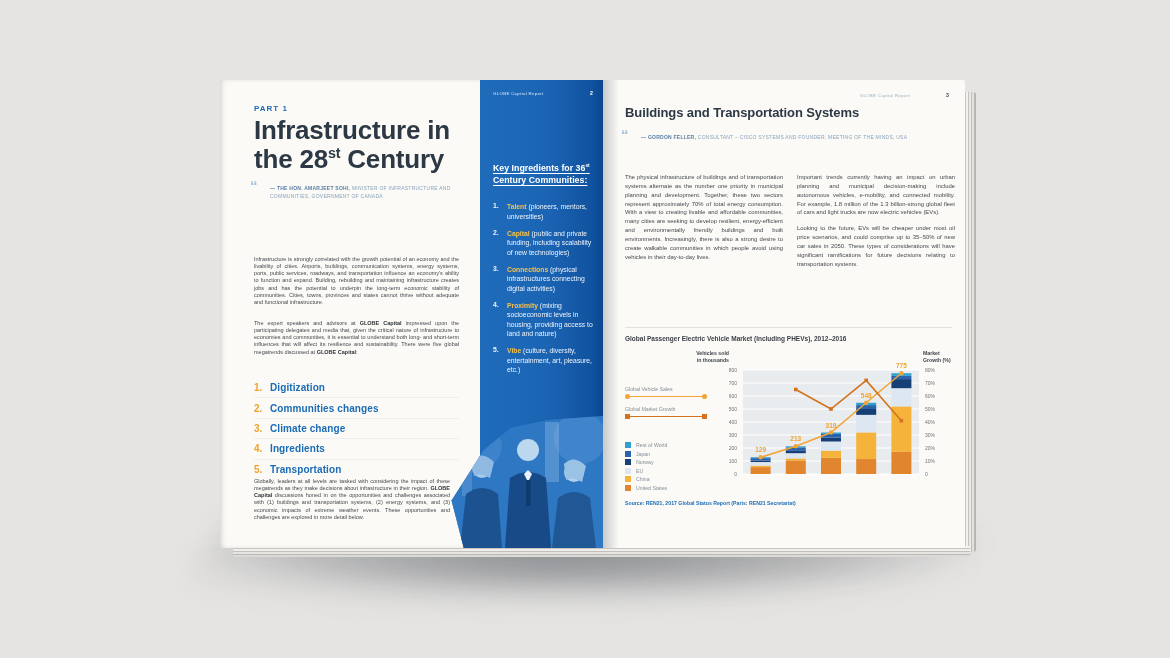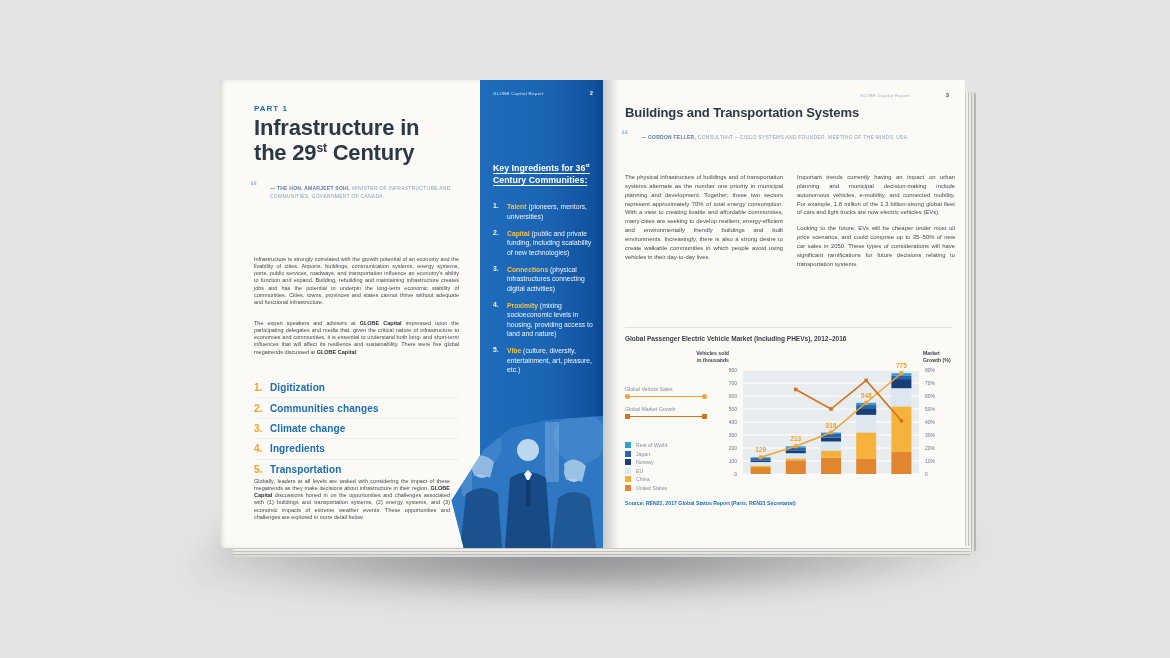--- a/index.html
+++ b/index.html
@@ -28,21 +28,21 @@
   .page-left { left:0; width:260px; border-radius:2px 0 0 2px;
     box-shadow:inset 3px 0 6px -3px rgba(0,0,0,.25); }
   .col-blue { position:absolute; left:260px; top:0; width:123px; height:468px;
     background:linear-gradient(90deg,#1f6cbb 0%,#1b64b4 55%,#11539f 90%,#0b4691 100%); }
   .page-right { left:383px; width:362px; border-radius:0 2px 2px 0; }
   .page-right::before { content:""; position:absolute; left:0; top:0; width:16px; height:100%;
     background:linear-gradient(90deg,rgba(20,30,45,.22),rgba(20,30,45,0)); pointer-events:none; }
 
   
   .kicker { position:absolute; left:34px; top:24px; font-size:8px; font-weight:bold; color:#1b6cb5; letter-spacing:1px; }
-  .lp-title { position:absolute; left:34px; top:36px; font-size:22px; line-height:1.13; font-weight:bold; color:#2c3945; letter-spacing:-.2px; }
+  .lp-title { position:absolute; left:34px; top:36px; font-size:26px; line-height:1.13; font-weight:bold; color:#2c3945; letter-spacing:-.2px; }
   sup { font-size:55%; vertical-align:super; }
 
   .quote-block { position:absolute; left:30px; top:99px; width:206px; }
   .qicon { position:absolute; left:0; top:-2px; font-size:15px; font-weight:bold; color:#a3c3de; letter-spacing:-1px; }
   .qtext { margin-left:20px; width:182px; font-size:8px; font-weight:bold; color:#1a70ba; line-height:1.45; }
   .qattr { margin-left:20px; margin-top:6px; font-size:5px; line-height:1.55; color:#8aa3bb; letter-spacing:.25px; }
   .qattr b { color:#597ea6; font-weight:bold; }
 
   .body-copy { position:absolute; font-size:5.5px; line-height:1.3; color:#45494e; text-align:justify; }
   .para1 { left:34px; top:176px; width:205px; }
@@ -114,21 +114,21 @@
   <div class="big-shadow2"></div>
   <div class="stack-right"></div>
   <div class="stack-bottom"></div>
 
   <div class="book">
 
     <section class="page page-left">
       <div class="kicker">PART 1</div>
       <div class="lp-title">
         <div>Infrastructure in</div>
-        <div><span>the 29</span><sup>st</sup><span> Century</span></div>
+        <div><span>the 28</span><sup>st</sup><span> Century</span></div>
       </div>
       <div class="quote-block">
         <span class="qicon">“</span>
         <div class="qattr">
           <b>—   THE HON. AMARJEET SOHI,</b><span> MINISTER OF INFRASTRUCTURE AND COMMUNITIES, GOVERNMENT OF CANADA</span>
         </div>
       </div>
       <p class="body-copy para1">Infrastructure is strongly correlated with the growth potential of an economy and the livability of cities. Airports, buildings, communication systems, energy systems, ports, public services, roadways, and transportation influence an economy's ability to function and expand. Building, rebuilding and maintaining infrastructure creates jobs and has the potential to underpin the long-term economic stability of communities. Cities, towns, provinces and states cannot thrive without adequate and functional infrastructure.</p>
       <p class="body-copy para2"><span>The expert speakers and advisors at </span><b>GLOBE Capital</b><span> impressed upon the participating delegates and media that, given the critical nature of infrastructure to economies and communities, it is essential to understand both long- and short-term influences that will affect its resilience and sustainability. There were five global megatrends discussed at </span><b>GLOBE Capital</b><span>:</span></p>
       <ol class="megatrends" id="megatrends">

